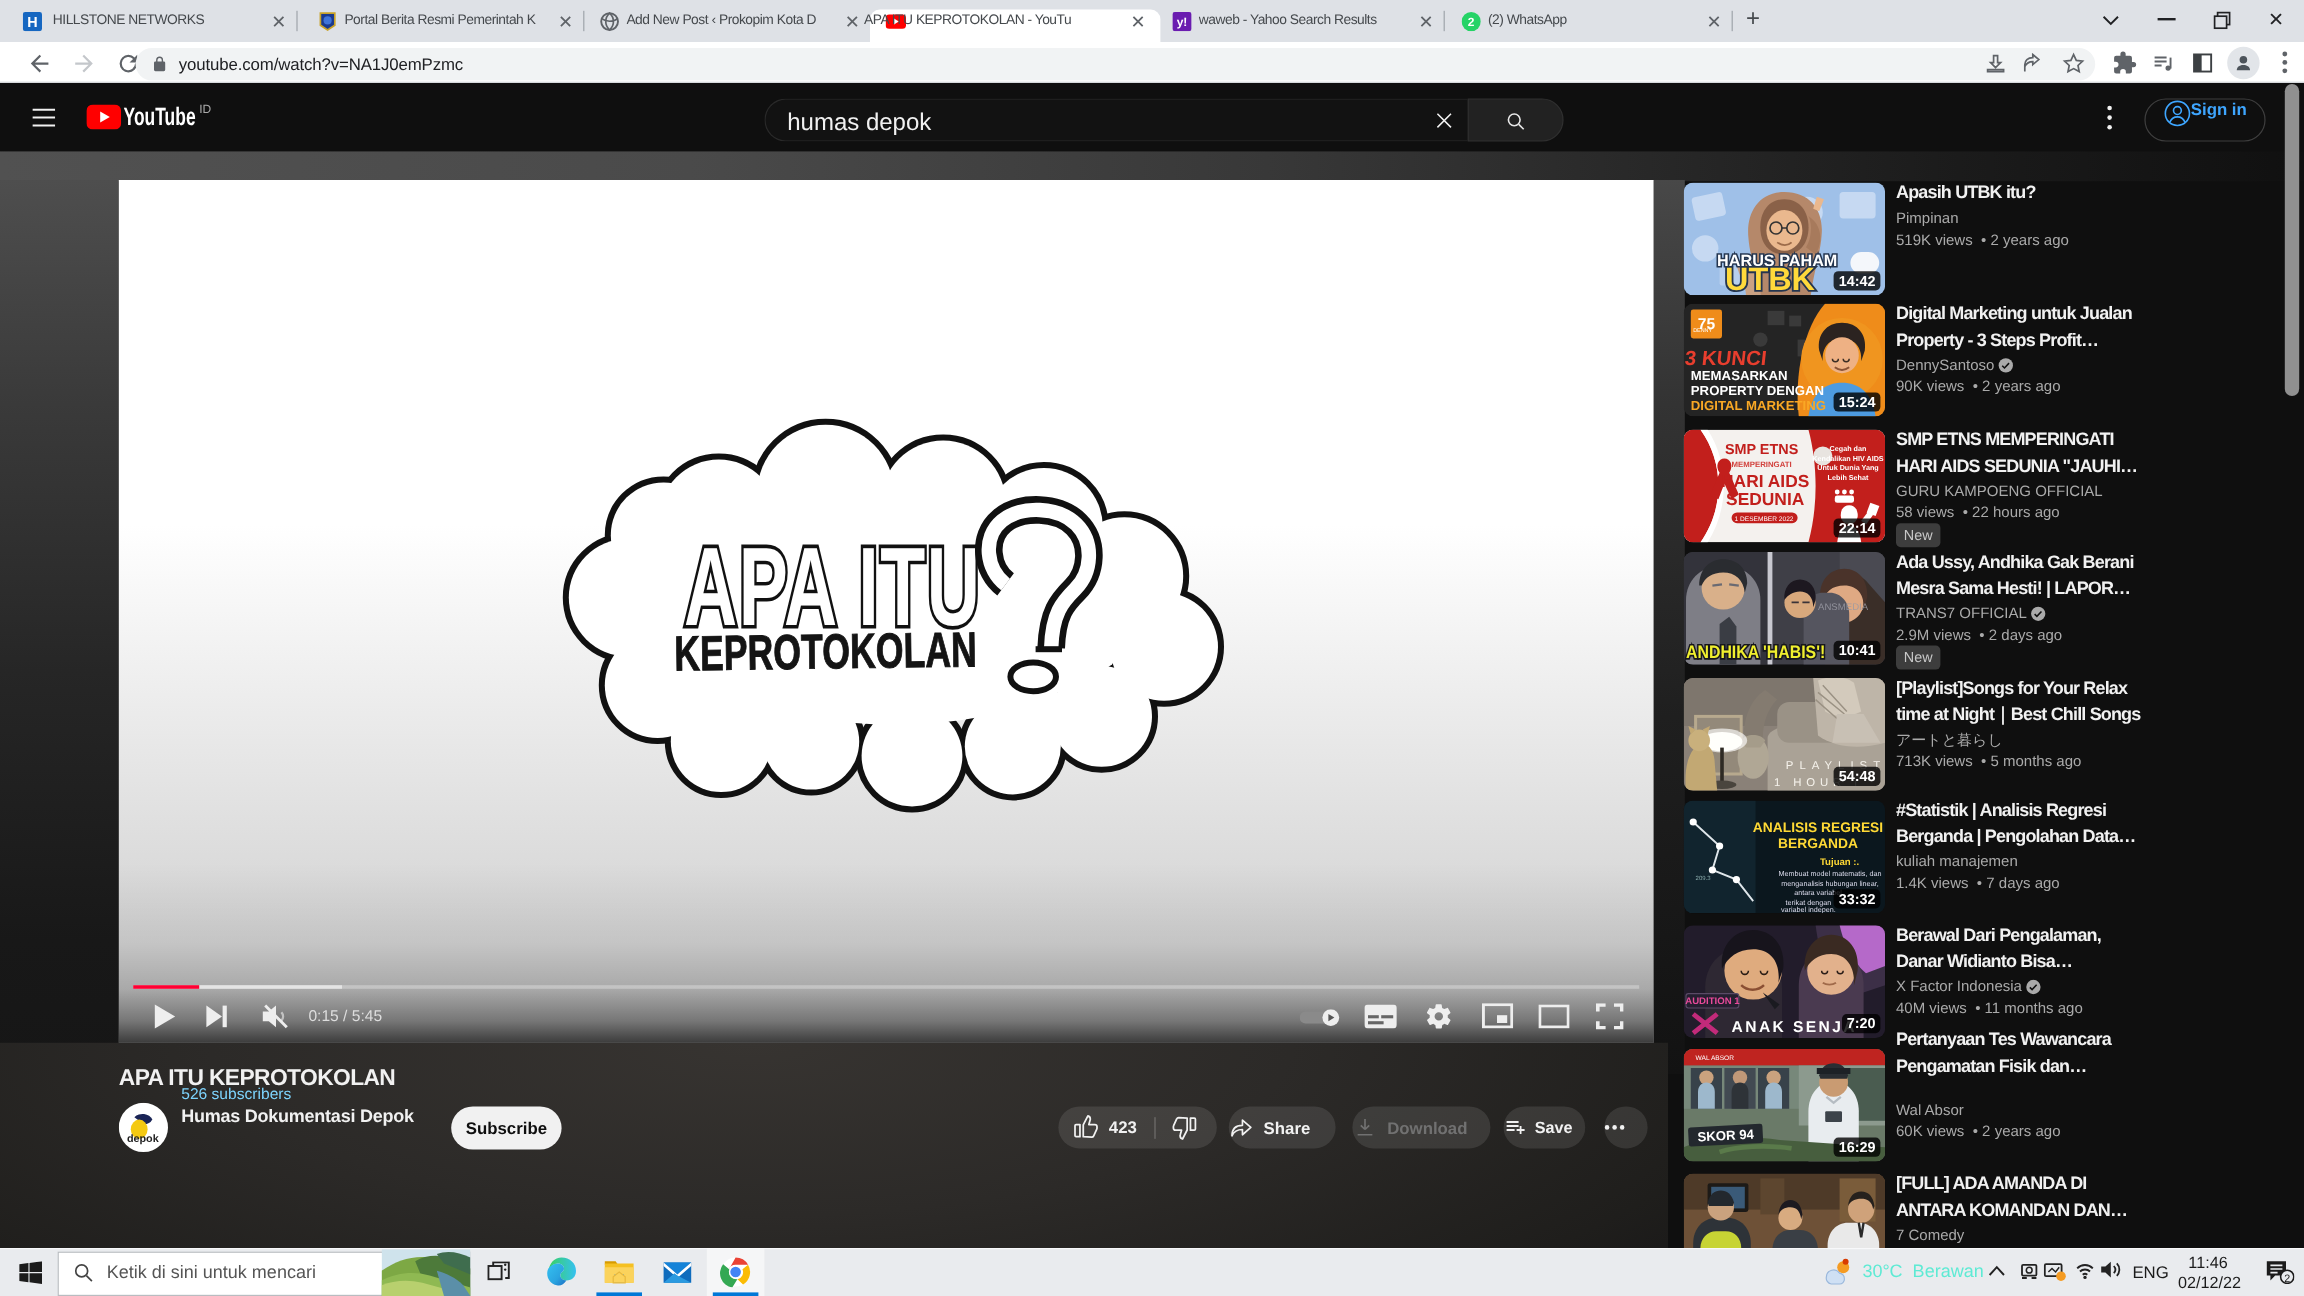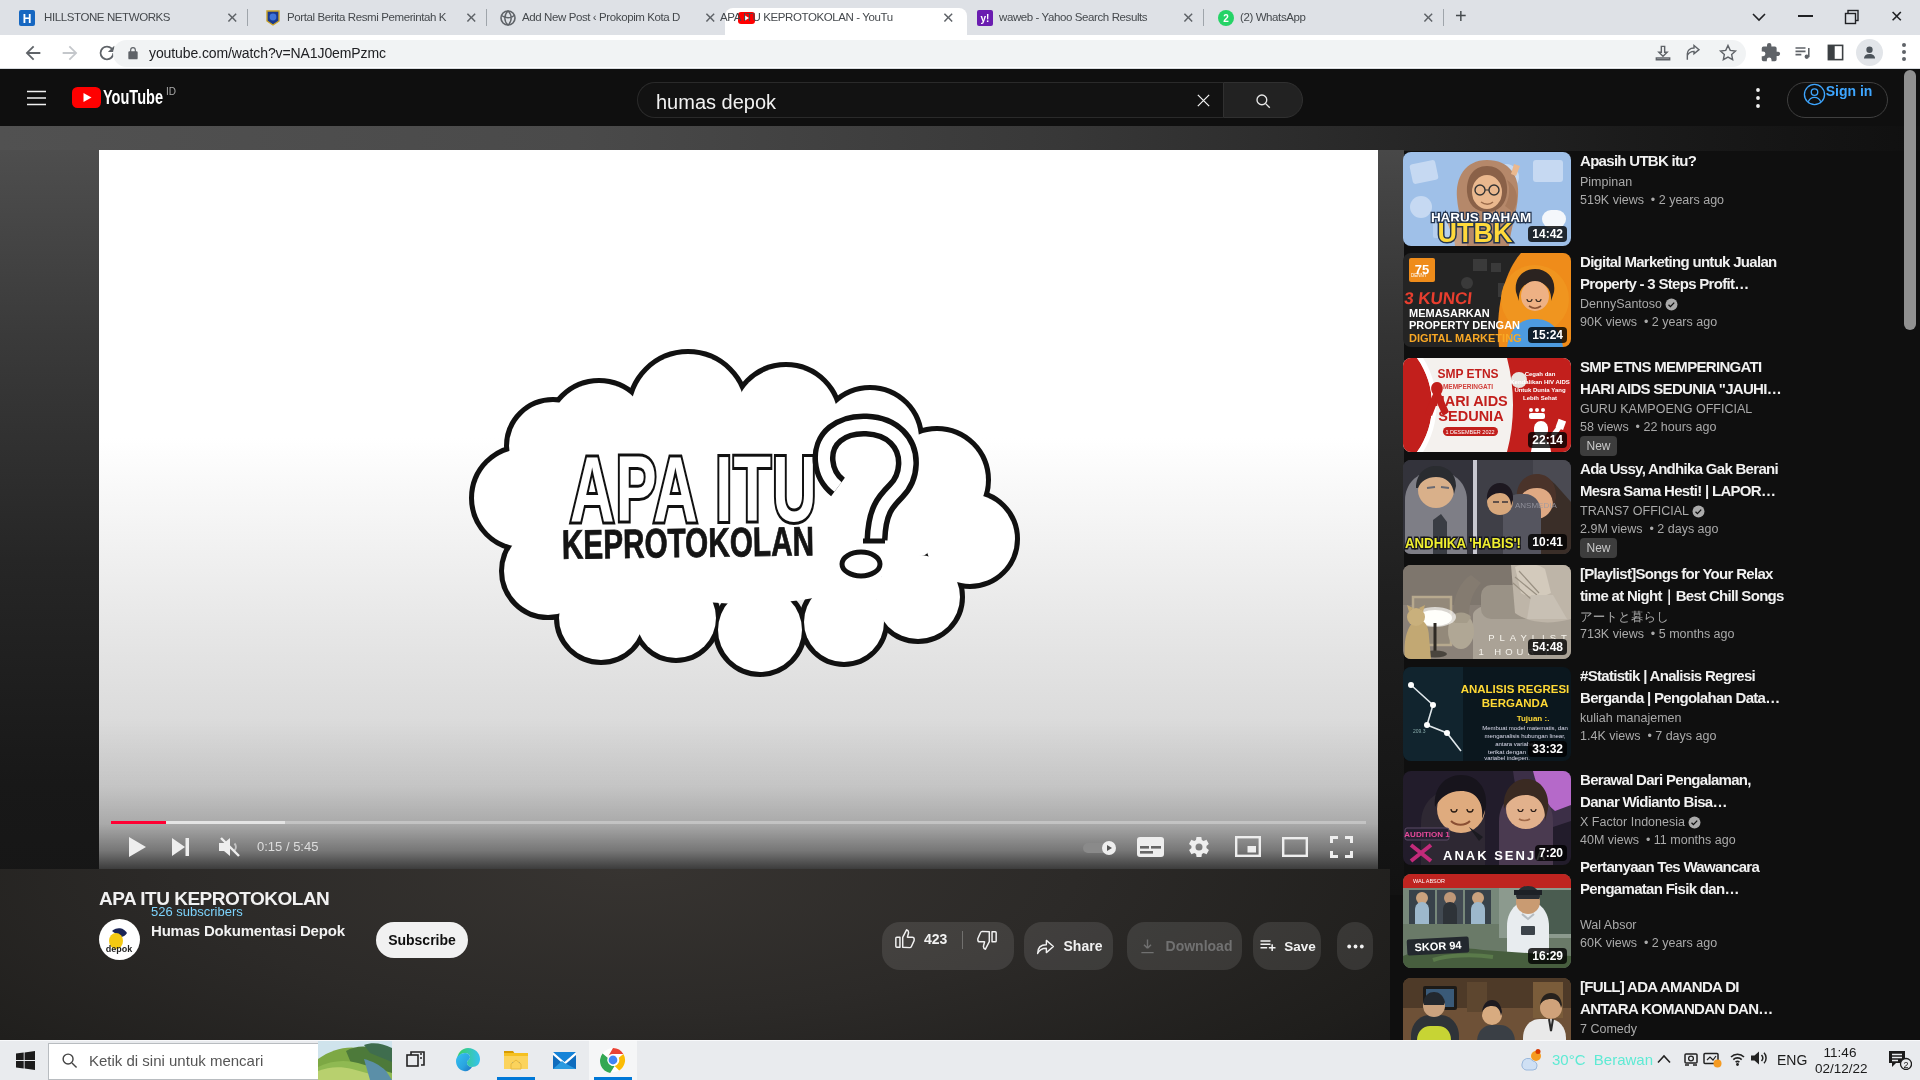--- a/index.html
+++ b/index.html
@@ -26,21 +26,21 @@
 #leftmargin{left:0;top:24px;width:99px;height:745px;background:linear-gradient(180deg,#4e4e4e 0%,#3a3a3a 25%,#262626 55%,#181818 85%,#161616 100%)}
 #rightgap{left:1378px;top:24px;width:26px;height:745px;background:linear-gradient(180deg,#484848 0%,#333 25%,#1f1f1f 60%,#121212 100%)}
 #belowvideo{left:0;top:743px;width:1390px;height:175px;background:radial-gradient(ellipse 1000px 320px at 45% 0%,#373431 0%,#2c2a28 45%,#1f1e1c 85%,#191818 100%)}
 
 #video{left:99px;top:24px;width:1279px;height:719px;background:linear-gradient(180deg,#fff 0%,#fff 40%,#dfdfdf 75%,#c9c9c9 100%)}
 #vgrad{left:0;bottom:0;width:100%;height:150px;background:linear-gradient(180deg,rgba(0,0,0,0) 0%,rgba(0,0,0,0.07) 45%,rgba(0,0,0,0.18) 70%,rgba(0,0,0,0.42) 88%,rgba(0,0,0,0.7) 100%)}
 
 #vtitle{left:99px;top:888px;font-size:19px;letter-spacing:-0.5px;font-weight:bold;color:#f1f1f1}
 #chname{left:151px;top:922px;font-size:15px;letter-spacing:-0.2px;font-weight:bold;color:#f1f1f1}
 #chsubs{left:151px;top:904px;font-size:13px;color:#7dd3fc}
-.pill{height:48px;border-radius:18px;background:rgba(255,255,255,0.1);display:flex;align-items:center;justify-content:center;color:#f1f1f1;font-size:14px;font-weight:bold}
+.pill{height:35px;border-radius:18px;background:rgba(255,255,255,0.1);display:flex;align-items:center;color:#f1f1f1;font-size:14px;font-weight:bold}
 #subscribe{left:376px;top:922px;width:92px;height:36px;border-radius:18px;background:#f1f1f1;color:#0f0f0f;font-size:14px;font-weight:bold;display:flex;align-items:center;justify-content:center}
 
 #desc{left:99px;top:983px;width:1279px;height:61px;background:rgba(255,255,255,0.08);border-radius:12px;padding:4px 16px;color:#f1f1f1;font-size:14px;line-height:19px}
 
 .sbthumb{left:1403px;width:168px;height:94px;border-radius:8px;overflow:hidden}
 .sbtitle{left:1580px;width:332px;font-size:15px;letter-spacing:-0.7px;font-weight:bold;color:#f1f1f1;line-height:22px}
 .sbmeta{left:1580px;font-size:12.5px;color:#aaa}
 .dur{position:absolute;right:4px;bottom:4px;background:rgba(0,0,0,0.8);color:#fff;font-size:12px;font-weight:bold;padding:1px 4px;border-radius:4px}
 .newbadge{left:1580px;width:37px;height:20px;background:#3d3d3d;border-radius:4px;color:#c8c8c8;font-size:12px;display:flex;align-items:center;justify-content:center}
 

